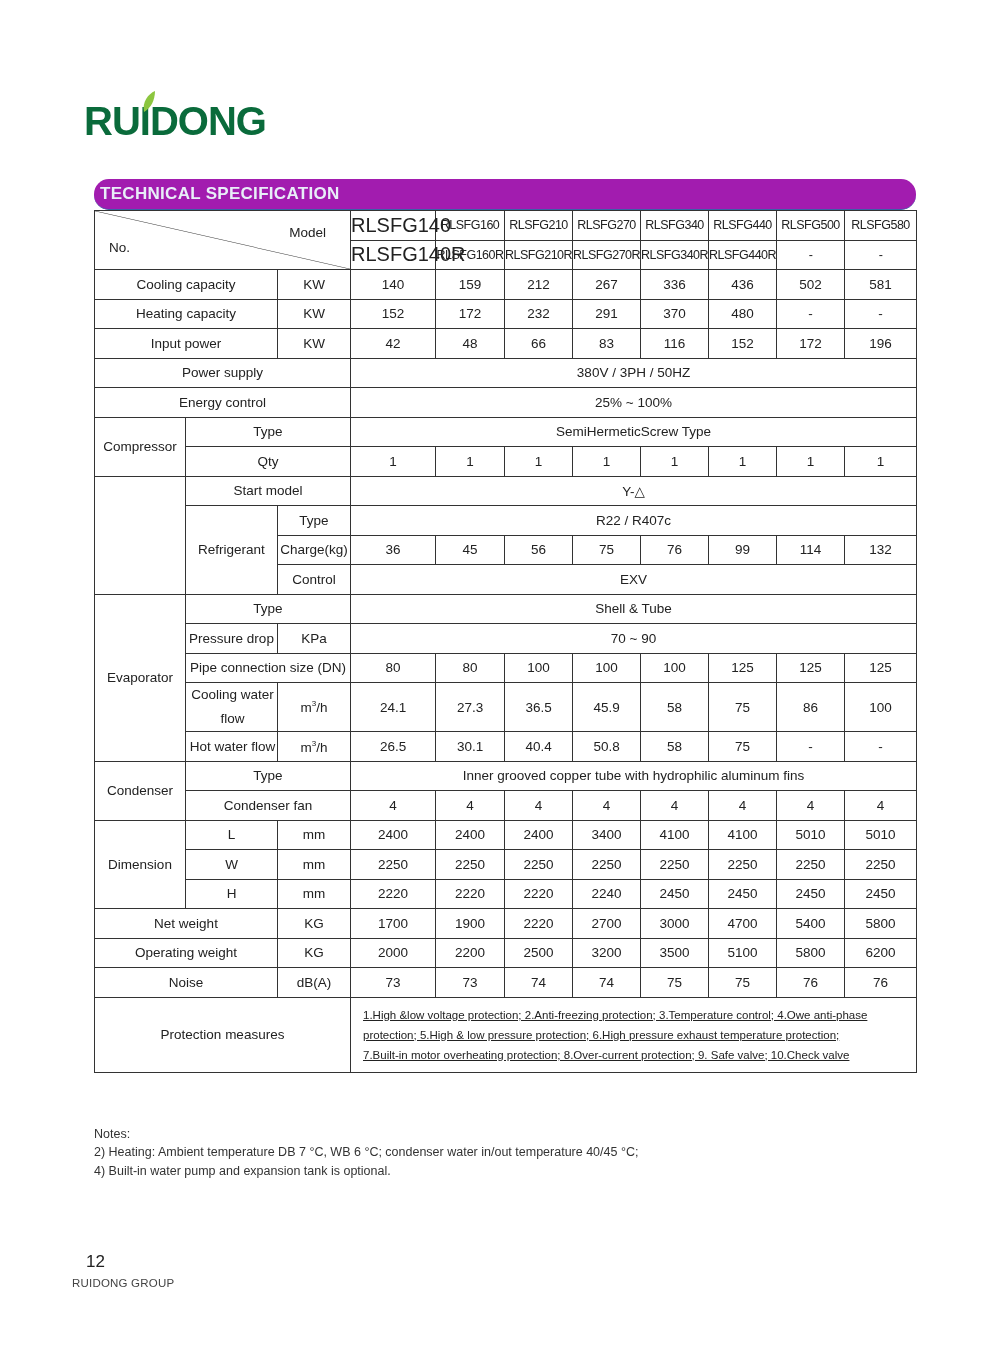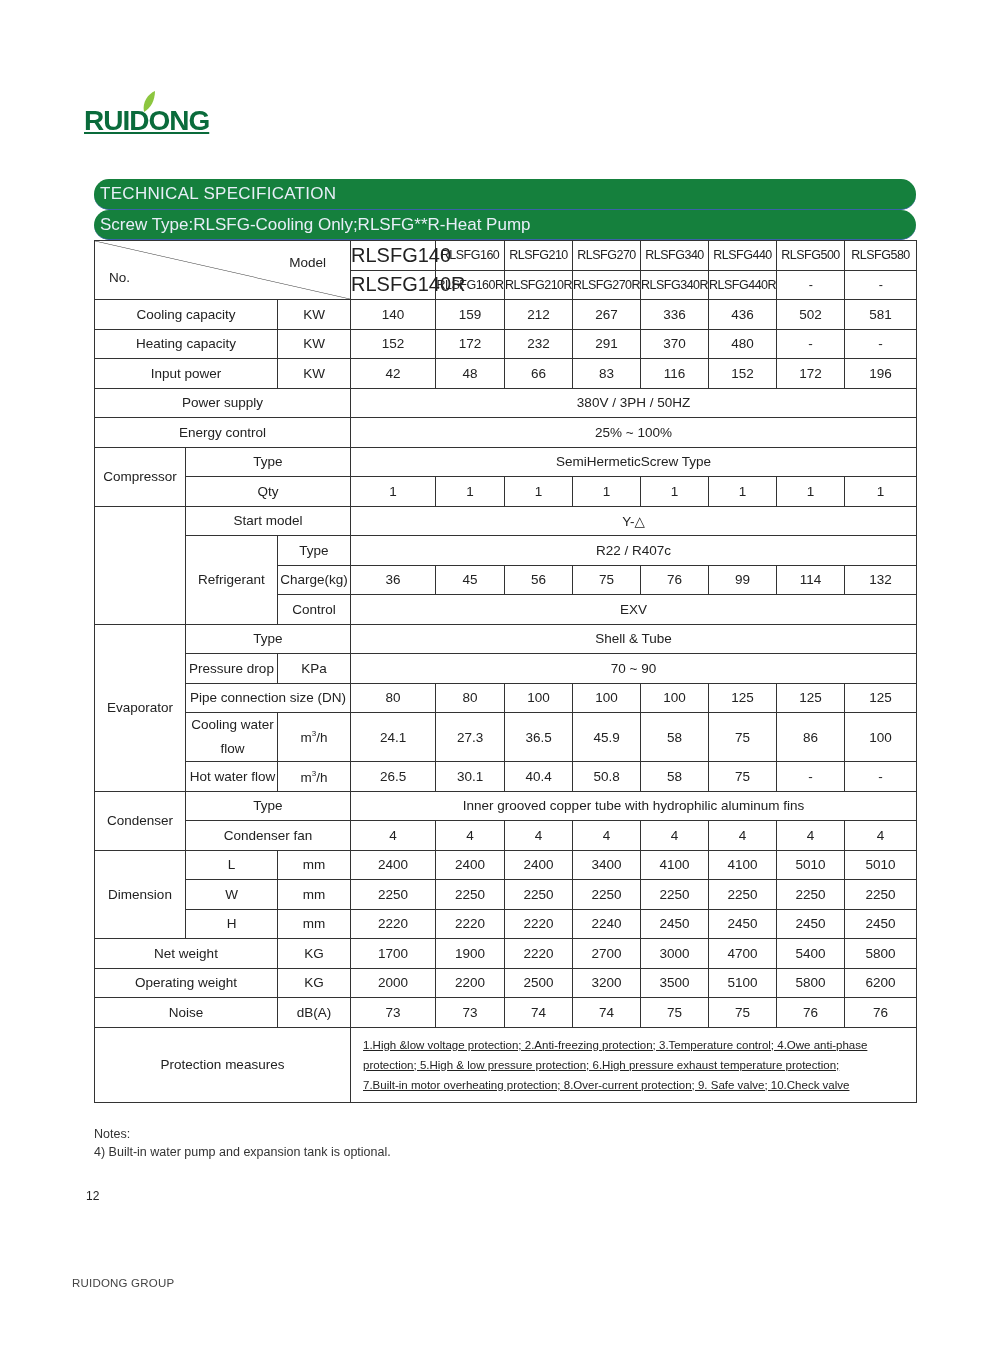--- a/index.html
+++ b/index.html
@@ -1,51 +1,50 @@
 <!DOCTYPE html>
 <html><head>
 <meta charset="utf-8">
 <style>
   html, body { margin:0; padding:0; background:#ffffff; }
   body { width:1000px; height:1366px; position:relative; font-family:"Liberation Sans", sans-serif; color:#222; overflow:hidden; }
   .logo { position:absolute; left:84px; top:98px; height:46px; }
-  .logo-text { font-family:"Liberation Sans", sans-serif; font-weight:bold; font-size:28px; letter-spacing:-1px; color:#0a6b3b; line-height:46px; position:relative;text-decoration:underline; }
+  .logo-text { font-family:"Liberation Sans", sans-serif; font-weight:bold; font-size:40px; letter-spacing:-1px; color:#0a6b3b; line-height:46px; position:relative; }
   .leaf { position:absolute; left:58px; top:-8px; width:14px; height:24px; }
   .spec { position:absolute; left:94px; top:179px; width:822px; }
-  .band { background:#15803d; color:#e8eef8; font-weight:normal; font-size:17px; padding-left:6px; border-bottom:1px solid #3a62a8;border-radius:15px; }
+  .band { background:#a21caf; color:#e8eef8; font-weight:bold; font-size:17px; padding-left:6px; border-bottom:1px solid #3a62a8;border-radius:15px; }
   .band1 { height:30px; line-height:30px; letter-spacing:0.3px; }
   .band2 { height:29px; line-height:29px; }
   table.grid { border-collapse:collapse; width:822px; table-layout:fixed; font-size:13.5px; }
   table.grid td { border:1px solid #333; text-align:center; vertical-align:middle; padding:0; height:28.5px; color:#222; }
   .mdl { font-family:"Liberation Sans Narrow","Liberation Sans", sans-serif; font-size:12.5px; letter-spacing:-0.5px; }
   .mdl.first { font-size:20px; letter-spacing:0; }
   .corner { position:relative; }
   .corner svg { position:absolute; left:0; top:0; width:100%; height:100%; }
   .corner .no { position:absolute; left:14px; bottom:14px; }
   .corner .mo { position:absolute; right:24px; top:14px; }
   .lft { text-align:center; padding-left:2px !important; }
   .prot { text-align:left !important; padding:6px 10px 6px 12px !important; font-size:11.5px; line-height:20px;text-decoration:underline; }
   .notes { position:absolute; left:94px; top:1125px; font-size:12.5px; line-height:18.3px; color:#333; }
-  .pg { position:absolute; left:86px; top:1189px; font-size:12px; color:#222; }
+  .pg { position:absolute; left:86px; top:1252px; font-size:17px; color:#222; }
   .grp { position:absolute; left:72px; top:1277px; font-size:11.5px; color:#444; letter-spacing:0.2px; }
   sup { font-size:8px; }
 </style>
 </head>
 <body>
 
 <div class="logo">
   <div class="logo-text">RUIDONG</div>
   <svg class="leaf" viewBox="0 0 14 24">
       <path d="M2 22 C0 12 6 4 13 1 C13 10 9 18 2 22 Z" fill="#8cc63f"></path>
     </svg>
 </div>
 
 <div class="spec">
   <div class="band band1">TECHNICAL SPECIFICATION</div>
-  <div class="band band2">Screw Type:RLSFG-Cooling Only;RLSFG**R-Heat Pump</div>
   <table class="grid">
     <colgroup>
       <col style="width:91px">
         <col style="width:92px">
         <col style="width:73px">
       <col style="width:85px">
         <col style="width:69px">
         <col style="width:68px">
         <col style="width:68px">
         <col style="width:68px">
@@ -307,17 +306,18 @@
             <div>protection; 5.High &amp; low pressure protection; 6.High pressure exhaust temperature protection;</div>
             <div>7.Built-in motor overheating protection; 8.Over-current protection; 9. Safe valve; 10.Check valve</div>
           </td>
         </tr>
       </tbody>
   </table>
 </div>
 
 <div class="notes">
   <div>Notes:</div>
+  <div>2) Heating: Ambient temperature DB 7 °C, WB 6 °C; condenser water in/out temperature 40/45 °C;</div>
   <div>4) Built-in water pump and expansion tank is optional.</div>
 </div>
 
 <div class="pg">12</div>
 <div class="grp">RUIDONG GROUP</div>
 
 </body></html>

